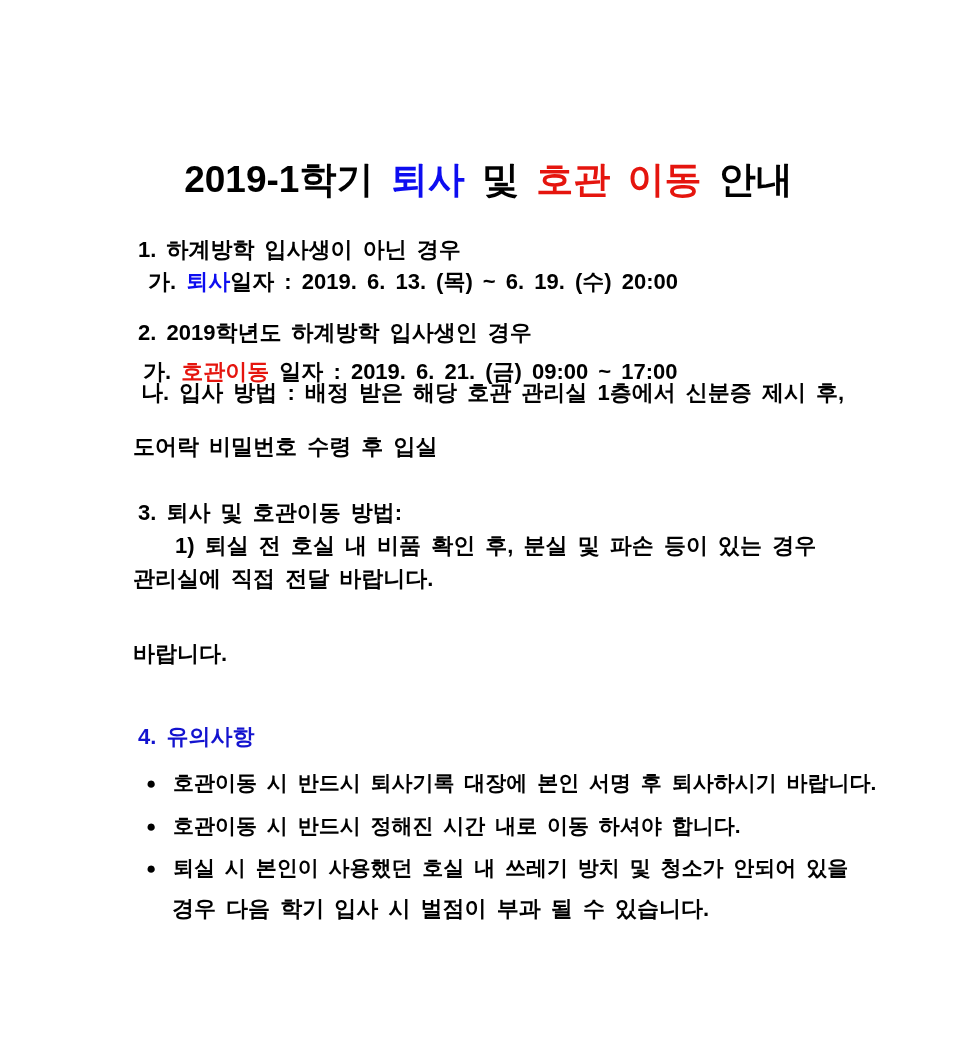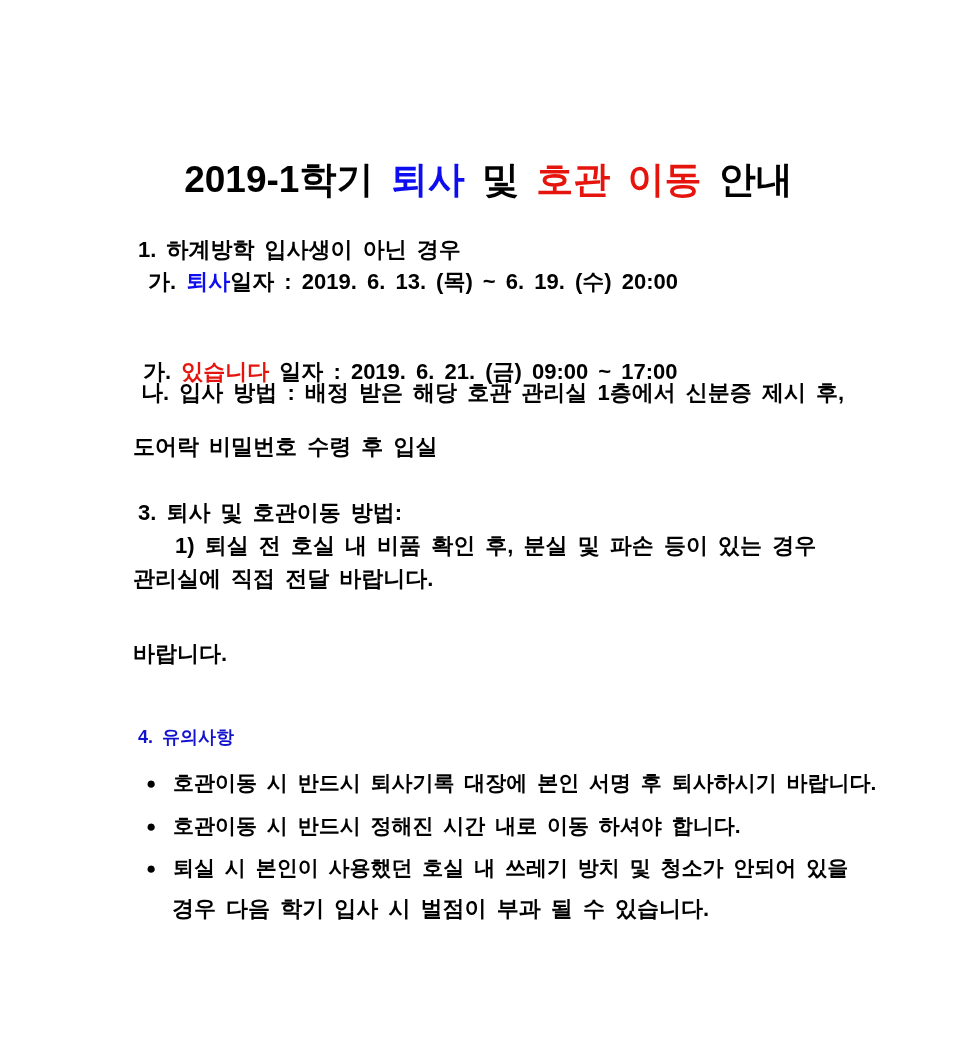--- a/index.html
+++ b/index.html
@@ -36,21 +36,21 @@
   .ln{
     position:absolute;
     font-size:22px;
     line-height:26px;
     font-weight:700;
     word-spacing:4px;
     white-space:nowrap;
   }
   .blue{color:var(--accent-blue);}
   .red{color:var(--accent-red);}
-  .h4blue{color:var(--heading-blue);font-size:18px;}
+  .h4blue{color:var(--heading-blue);font-size:22px;}
   .bullet-row{
     position:absolute;
     left:146px;
     font-size:21px;
     line-height:26px;
     word-spacing:4px;
     white-space:nowrap;
   }
   .dot{
     display:inline-block;
@@ -63,22 +63,23 @@
 <body>
 
 <div class="page">
 
   <h1 class="title"><span>2019-1학기 </span><span class="blue">퇴사</span><span> 및 </span><span class="red">호관 이동</span><span> 안내</span></h1>
 
   <div class="ln" style="left:138px;top:237px">1. 하계방학 입사생이 아닌 경우</div>
 
   <div class="ln" style="left:148px;top:269px"><span>가. </span><span class="blue">퇴사</span><span>일자 : 2019. 6. 13. (목) ~ 6. 19. (수) 20:00</span></div>
 
+  <div class="ln" style="left:138px;top:320px">2. 2019학년도 하계방학 입사생인 경우</div>
 
-  <div class="ln" style="left:143px;top:359px"><span>가. </span><span class="red">있습니다</span><span> 일자 : 2019. 6. 21. (금) 09:00 ~ 17:00</span></div>
+  <div class="ln" style="left:143px;top:359px"><span>가. </span><span class="red">호관이동</span><span> 일자 : 2019. 6. 21. (금) 09:00 ~ 17:00</span></div>
 
   <div class="ln" style="left:141px;top:380px">나. 입사 방법 : 배정 받은 해당 호관 관리실 1층에서 신분증 제시 후,</div>
 
   <div class="ln" style="left:133px;top:434px">도어락 비밀번호 수령 후 입실</div>
 
   <div class="ln" style="left:138px;top:500px">3. 퇴사 및 호관이동 방법:</div>
 
   <div class="ln" style="left:175px;top:533px">1) 퇴실 전 호실 내 비품 확인 후, 분실 및 파손 등이 있는 경우</div>
 
   <div class="ln" style="left:133px;top:566px">관리실에 직접 전달 바랍니다.</div>

